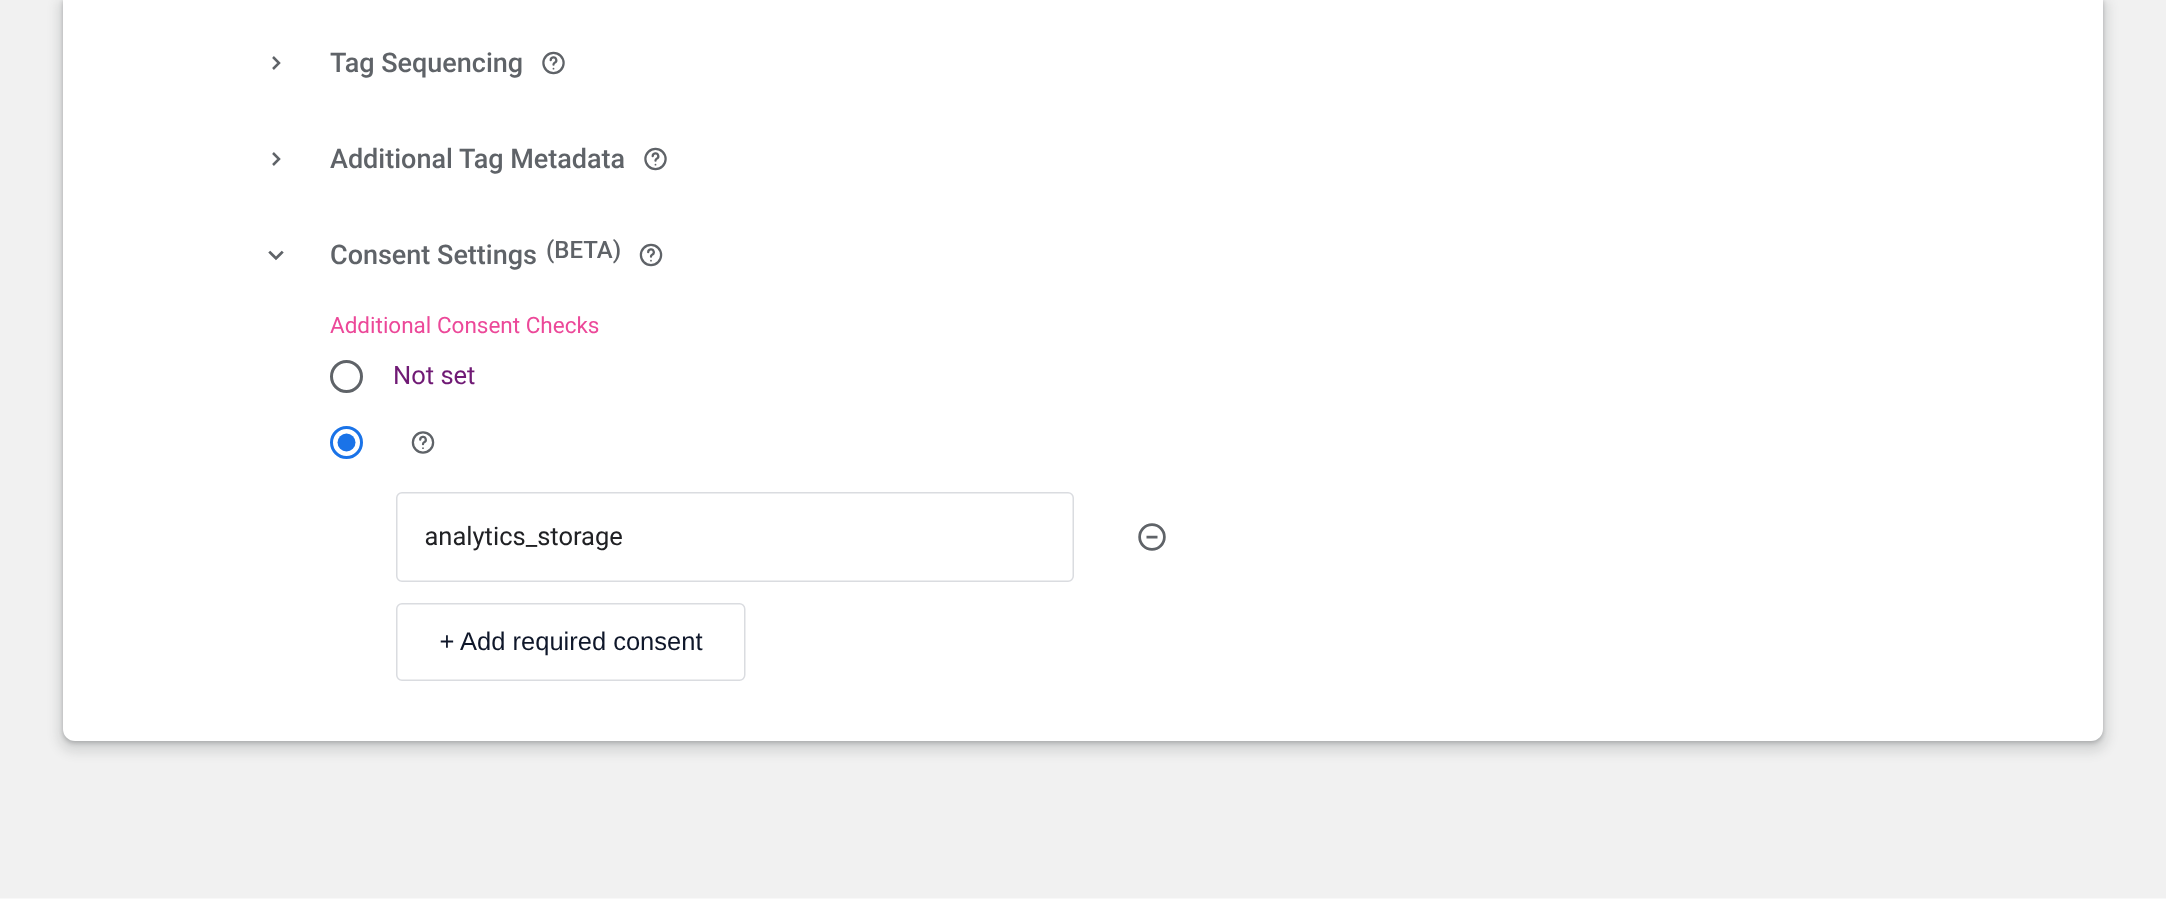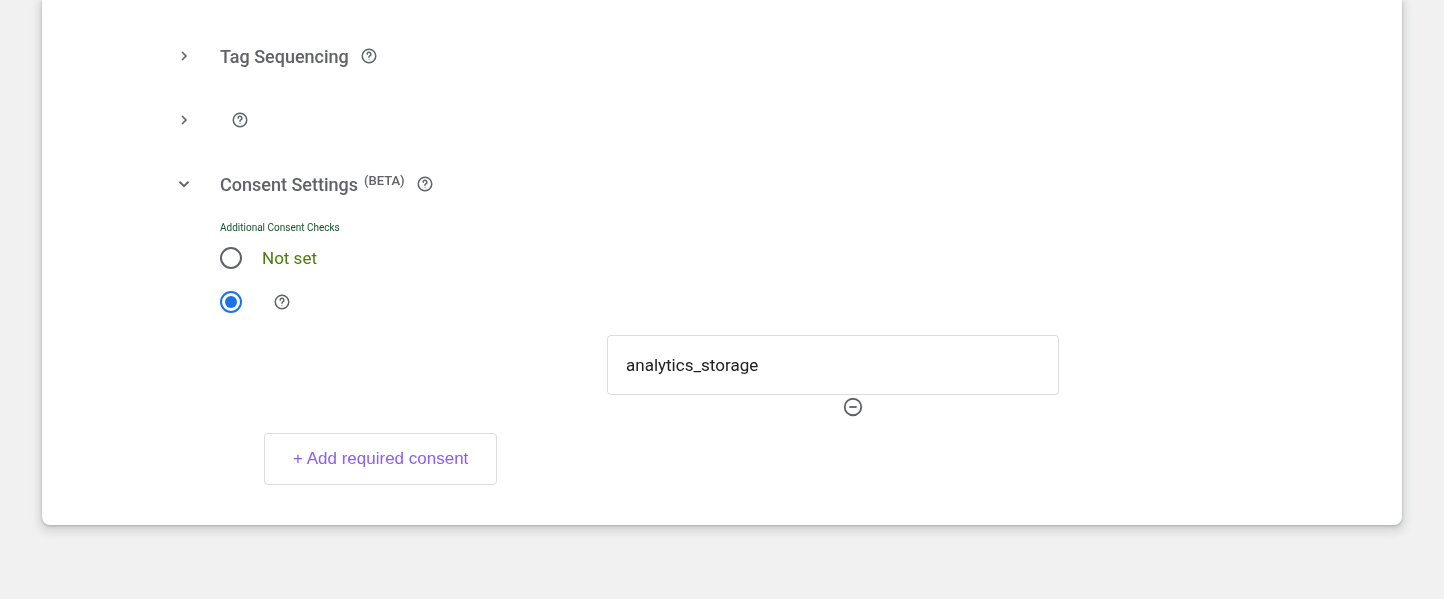--- a/index.html
+++ b/index.html
@@ -7,21 +7,21 @@
     font-family: Roboto, "Helvetica Neue", Arial, sans-serif;
     background: #f1f1f1;
     padding: 0 42px 20px 42px;
     color: #202124;
     font-size: 14px;
   }
   .card {
     background: #fff;
     border-radius: 0 0 8px 8px;
     box-shadow: 0 1px 3px rgba(60,64,67,0.3), 0 4px 8px 3px rgba(60,64,67,0.15);
-    padding: 24px 0 40px 0;
+    padding: 10px 0 40px 0;
   }
   .section-row {
     display: flex;
     align-items: center;
     padding: 20px 0 20px 0;
     margin-left: 130px;
   }
   .expand-toggle {
     width: 24px;
     height: 24px;
@@ -33,21 +33,21 @@
     cursor: pointer;
   }
   .section-title {
     font-size: 18px;
     font-weight: 500;
     color: #5f6368;
     display: inline-flex;
     align-items: center;
   }
   .beta {
-    font-size: 13px;
+    font-size: 16px;
     margin-left: 6px;
     color: #5f6368;
     position: relative;
     top: -4px;
   }
   .help-icon {
     display: inline-flex;
     align-items: center;
     justify-content: center;
     width: 20px;
@@ -57,22 +57,22 @@
   }
   .help-svg {
     width: 18px;
     height: 18px;
   }
   .consent-body {
     margin-left: 178px;
     margin-top: 6px;
   }
   .subheader {
-    font-size: 10px;
-    color: #14532d;
+    font-size: 15px;
+    color: #ec4899;
     margin-bottom: 14px;
   }
   .radio-row {
     display: flex;
     align-items: center;
     margin-bottom: 22px;
   }
   .radio {
     width: 22px;
     height: 22px;
@@ -90,28 +90,27 @@
   }
   .radio.selected::after {
     content: "";
     width: 12px;
     height: 12px;
     background: #1a73e8;
     border-radius: 50%;
   }
   .radio-label {
     font-size: 17px;
-    color: #4d7c0f;
+    color: #701a75;
   }
   .consent-input-row {
     display: flex;
     align-items: center;
     margin-left: 44px;
     margin-top: 16px;
-    flex-direction: column;
   }
   .consent-input {
     width: 452px;
     height: 60px;
     border: 1px solid #dadce0;
     border-radius: 4px;
     padding: 0 18px;
     font-size: 17px;
     color: #202124;
     background: #fff;
@@ -130,21 +129,21 @@
   .add-btn {
     margin-left: 44px;
     margin-top: 14px;
     display: inline-flex;
     align-items: center;
     justify-content: center;
     height: 52px;
     padding: 0 28px;
     border: 1px solid #dadce0;
     border-radius: 4px;
-    color: #8b5cf6;
+    color: #0f172a;
     font-size: 17px;
     font-weight: 500;
     background: #fff;
     cursor: pointer;
   }
   .chevron-svg { width: 16px; height: 16px; }
   .chevron-down-svg { width: 18px; height: 18px; }
   .minus-svg { width: 22px; height: 22px; }
 </style>
 </head>
@@ -167,20 +166,21 @@
         </svg>
     </span>
   </div>
 
   <div class="section-row">
     <span class="expand-toggle">
       <svg class="chevron-svg" viewBox="0 0 24 24" fill="none" stroke="currentColor" stroke-width="2.5">
           <path d="M9 6l6 6-6 6"></path>
         </svg>
     </span>
+    <span class="section-title">Additional Tag Metadata</span>
     <span class="help-icon">
       <svg class="help-svg" viewBox="0 0 24 24" fill="none" stroke="currentColor" stroke-width="2">
           <circle cx="12" cy="12" r="9"></circle>
           <path d="M9.5 9.5a2.5 2.5 0 1 1 3.5 2.3c-.8.4-1 .9-1 1.7" stroke-linecap="round"></path>
           <circle cx="12" cy="17" r="0.8" fill="currentColor" stroke="none"></circle>
         </svg>
     </span>
   </div>
 
   <div class="section-row">

